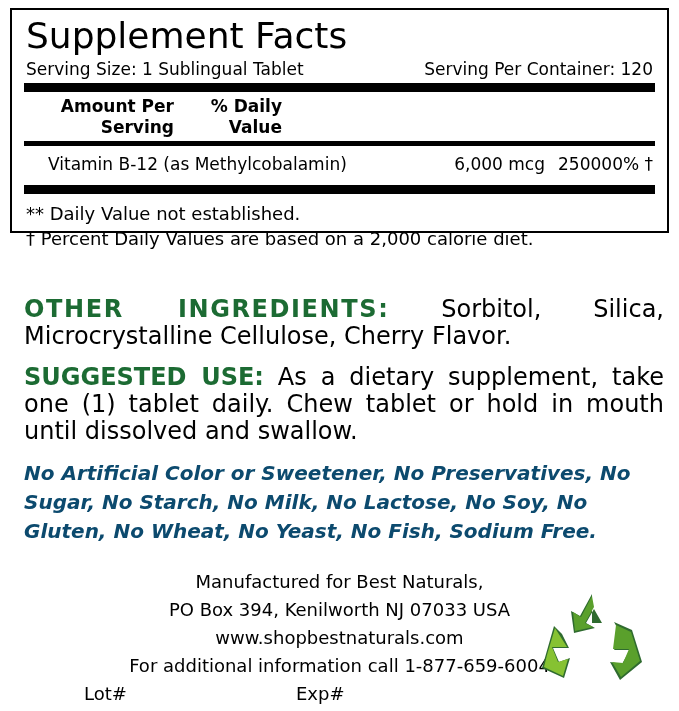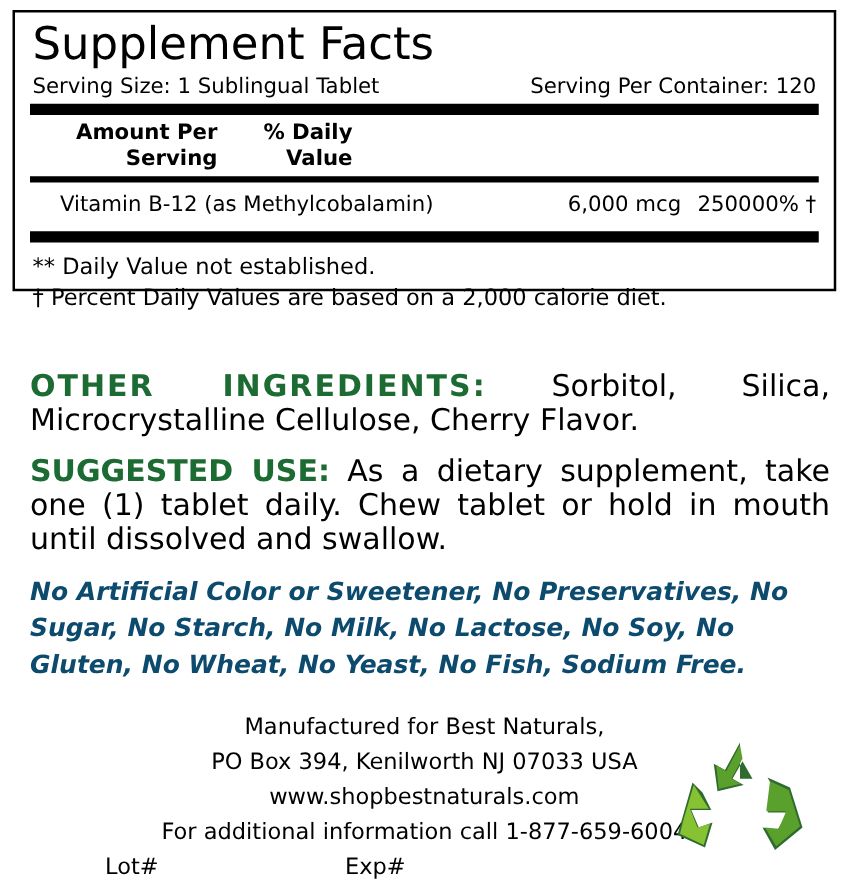--- a/index.html
+++ b/index.html
@@ -160,21 +160,21 @@
     line-height: 24px;
   }
   .lot {
     position: absolute;
     left: 36px;
     top: 0;
     margin-left: 48px;
   }
   .exp {
     position: absolute;
-    left: 276px;
+    left: 296px;
     top: 0;
   }
 
   .recycle {
     position: absolute;
     left: 540px;
     top: 592px;
     width: 104px;
     height: 96px;
   }

